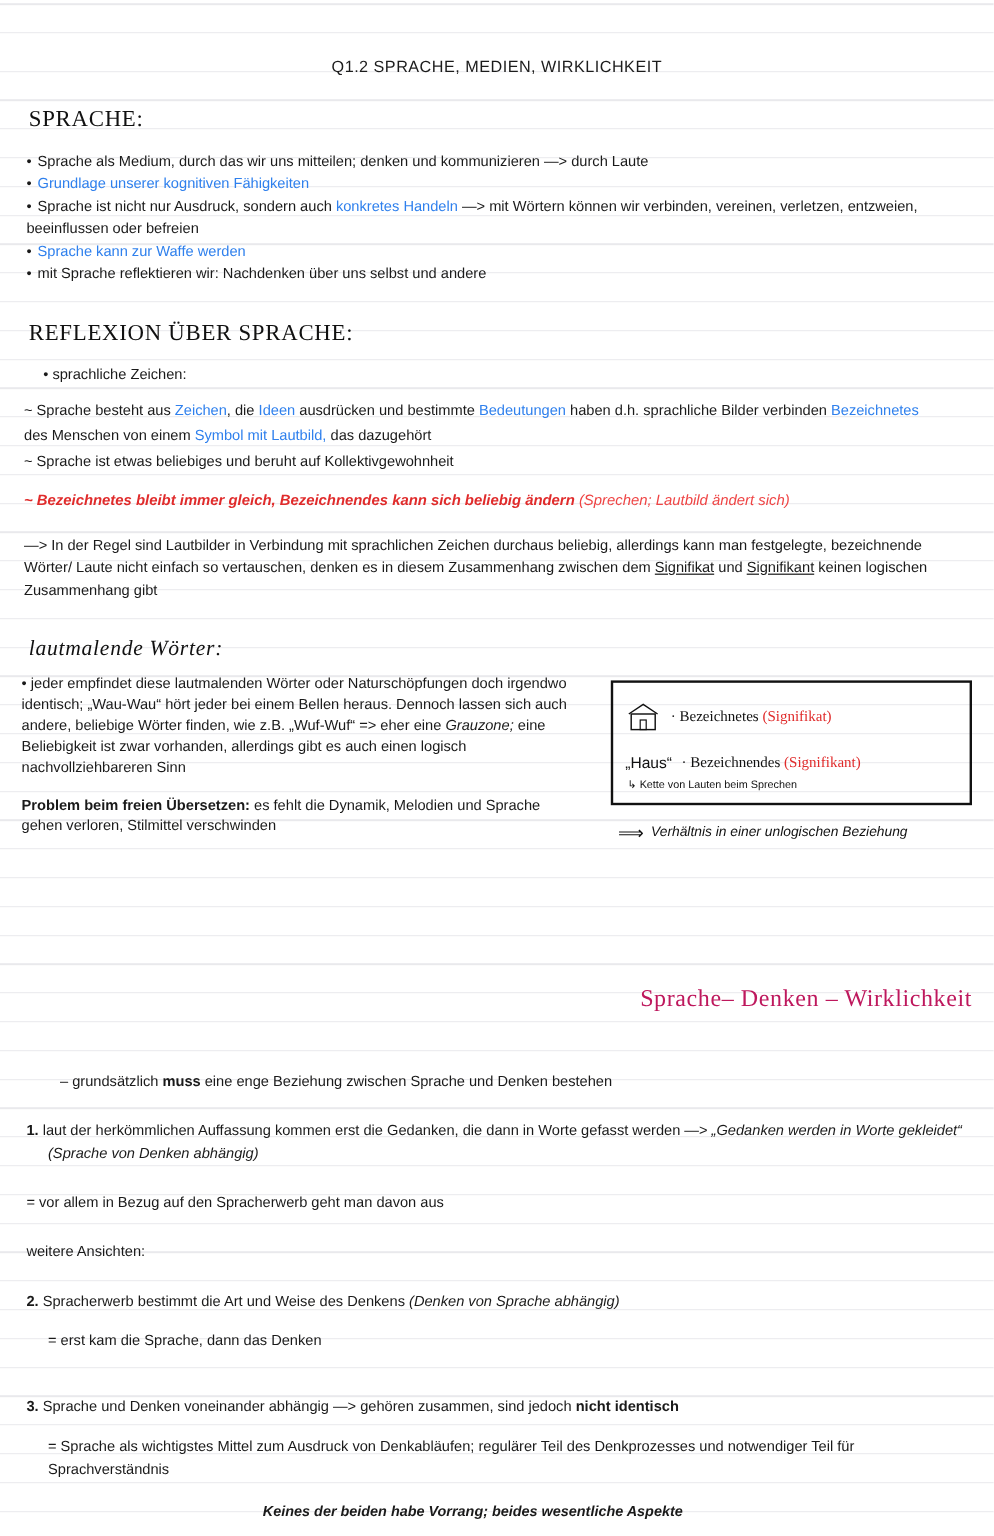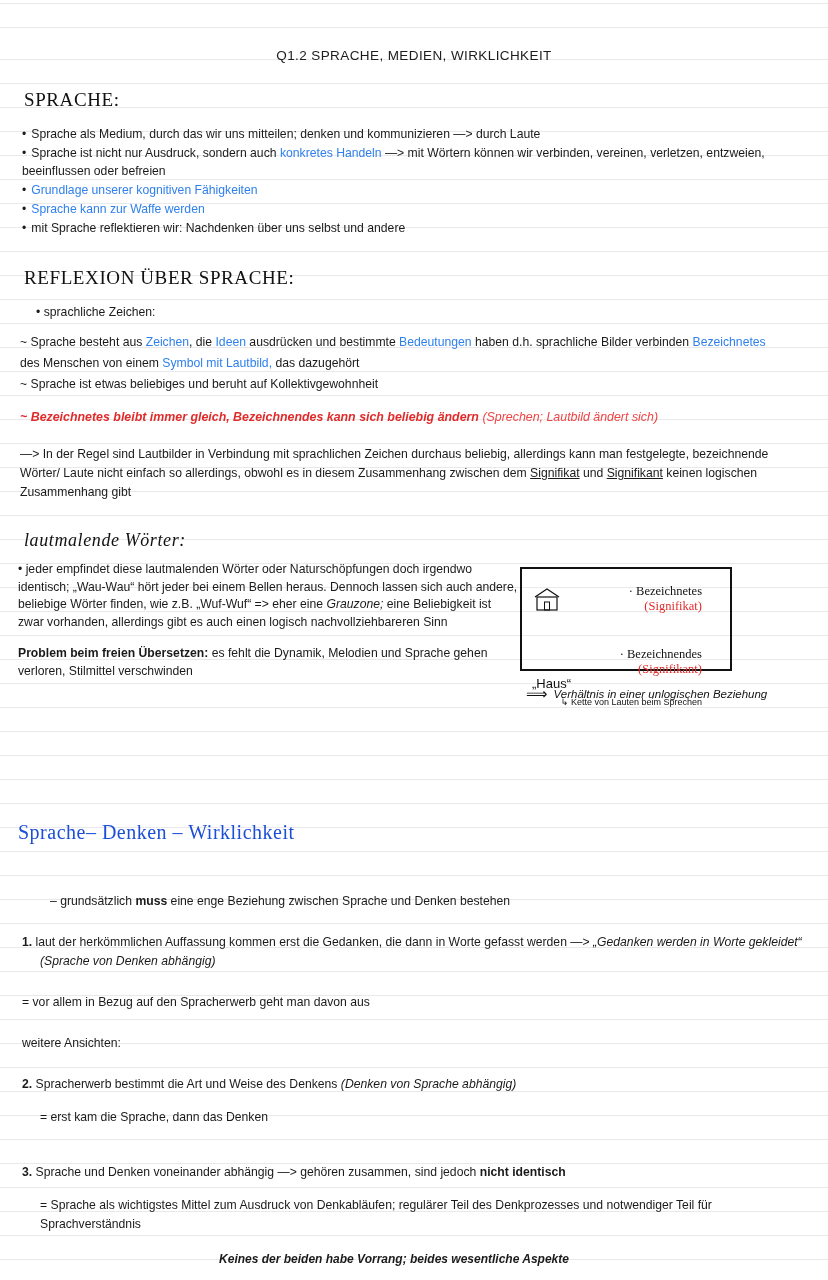--- a/index.html
+++ b/index.html
@@ -95,65 +95,63 @@
   .arrow-para {
     font-size: 12.2px;
     line-height: 19px;
     margin: 0 0 0 2px;
   }
 
   
   .two-col {
     display: flex;
     align-items: flex-start;
-    gap: 2px;
+    gap: 28px;
     margin-top: 6px;
   }
   .col-left { width: 500px; }
   .col-right { flex: 1; padding-top: 6px; }
 
   .lm-text {
     font-size: 12.2px;
     line-height: 17.5px;
     margin-bottom: 14px;
   }
   .problem {
     font-size: 12.2px;
     line-height: 17.5px;
   }
 
   .signbox {
     border: 2px solid #111;
-    width: 212px;
+    width: 301px;
     height: 104px;
     padding: 9px 28px 6px 10px;
     position: relative;
     background: transparent;
-    text-align: right;
   }
   .sb-row {
     display: flex;
     align-items: center;
     gap: 8px;
   }
   .sb-row.r1 { margin-top: 6px; }
   .sb-row.r2 { margin-top: 18px; }
   .house { width: 30px; height: 26px; position: relative; }
   .house svg { display:block; }
   .sb-label {
     font-family: "Liberation Serif", serif;
     font-size: 12.5px;
     color: #111;
   }
   .sb-label .sig { color: #e02b2b; }
   .haus-word {
     font-family: "Liberation Sans", sans-serif;
     font-size: 13px;
     color: #111;
-    margin-top: 44px;
   }
   .kette {
     font-size: 9px;
     font-family: "Liberation Sans", sans-serif;
     margin-top: 6px;
     margin-left: 2px;
     color: #111;
   }
   .verhaeltnis {
     display: flex;
@@ -169,26 +167,26 @@
   }
   .verhaeltnis .vtext {
     font-size: 11.5px;
     font-style: italic;
     color: #111;
     text-align: right;
   }
 
   
   .center-title {
-    text-align: left;
+    text-align: right;
     font-family: "Liberation Serif", serif;
     font-size: 20px;
     letter-spacing: 0.5px;
     margin: 118px 0 34px 0;
-    color: #1d4ed8;
+    color: #be185d;
   }
   .l2 {
     font-size: 12.2px;
     line-height: 19px;
     margin: 0 0 0 4px;
   }
   .ind1 { margin-left: 32px; }
   .ind2 { margin-left: 22px; }
   .spacer-s { height: 14px; }
   .spacer-m { height: 22px; }
@@ -209,24 +207,24 @@
 <div class="page">
 
   <div class="doc-title">Q1.2 SPRACHE, MEDIEN, WIRKLICHKEIT</div>
 
   <div class="content">
 
     <h2 class="section">SPRACHE:</h2>
 
     <div class="bullets">
       <div class="b"><span class="dot">•</span><span>Sprache als Medium, durch das wir uns mitteilen; denken und kommunizieren —&gt; durch Laute</span></div>
+      <div class="b"><span class="dot">•</span><span class="blue">Grundlage unserer kognitiven Fähigkeiten</span></div>
       <div class="b">
         <span class="dot">•</span><span>Sprache ist nicht nur Ausdruck, sondern auch </span><span class="blue">konkretes Handeln</span><span> —&gt; mit Wörtern können wir verbinden, vereinen, verletzen, entzweien, beeinflussen oder befreien</span>
       </div>
-      <div class="b"><span class="dot">•</span><span class="blue">Grundlage unserer kognitiven Fähigkeiten</span></div>
       <div class="b"><span class="dot">•</span><span class="blue">Sprache kann zur Waffe werden</span></div>
       <div class="b"><span class="dot">•</span><span>mit Sprache reflektieren wir: Nachdenken über uns selbst und andere</span></div>
     </div>
 
     <h2 class="section s2">REFLEXION ÜBER SPRACHE:</h2>
 
     <div class="sub-bullet">
       <span>•</span>
       <span>sprachliche Zeichen:</span>
     </div>
@@ -239,21 +237,21 @@
     </div>
     <div class="para">~ Sprache ist etwas beliebiges und beruht auf Kollektivgewohnheit</div>
 
     <div class="red-line">
       <span class="red-bold">~ Bezeichnetes bleibt immer gleich, Bezeichnendes kann sich beliebig ändern</span>
       <span class="note">(Sprechen; Lautbild ändert sich)</span>
     </div>
 
     <div class="arrow-para">—&gt; In der Regel sind Lautbilder in Verbindung mit sprachlichen Zeichen durchaus beliebig, allerdings kann man festgelegte, bezeichnende</div>
     <div class="arrow-para">
-      <span>Wörter/ Laute nicht einfach so allerdings, obwohl es in diesem Zusammenhang zwischen dem </span><span class="ul">Signifikat</span><span> und </span><span class="ul">Signifikant</span><span> keinen logischen</span>
+      <span>Wörter/ Laute nicht einfach so vertauschen, denken es in diesem Zusammenhang zwischen dem </span><span class="ul">Signifikat</span><span> und </span><span class="ul">Signifikant</span><span> keinen logischen</span>
     </div>
     <div class="arrow-para">Zusammenhang gibt</div>
 
     <h2 class="section s3">lautmalende Wörter:</h2>
 
     <div class="two-col">
       <div class="col-left">
         <div class="lm-text">
           <span>• jeder empfindet diese lautmalenden Wörter oder Naturschöpfungen doch irgendwo identisch; „Wau-Wau“ hört jeder bei einem Bellen heraus. Dennoch lassen sich auch andere, beliebige Wörter finden, wie z.B. „Wuf-Wuf“ =&gt; eher eine </span><span class="ital">Grauzone;</span><span> eine Beliebigkeit ist zwar vorhanden, allerdings gibt es auch einen logisch nachvollziehbareren Sinn</span>
         </div>

